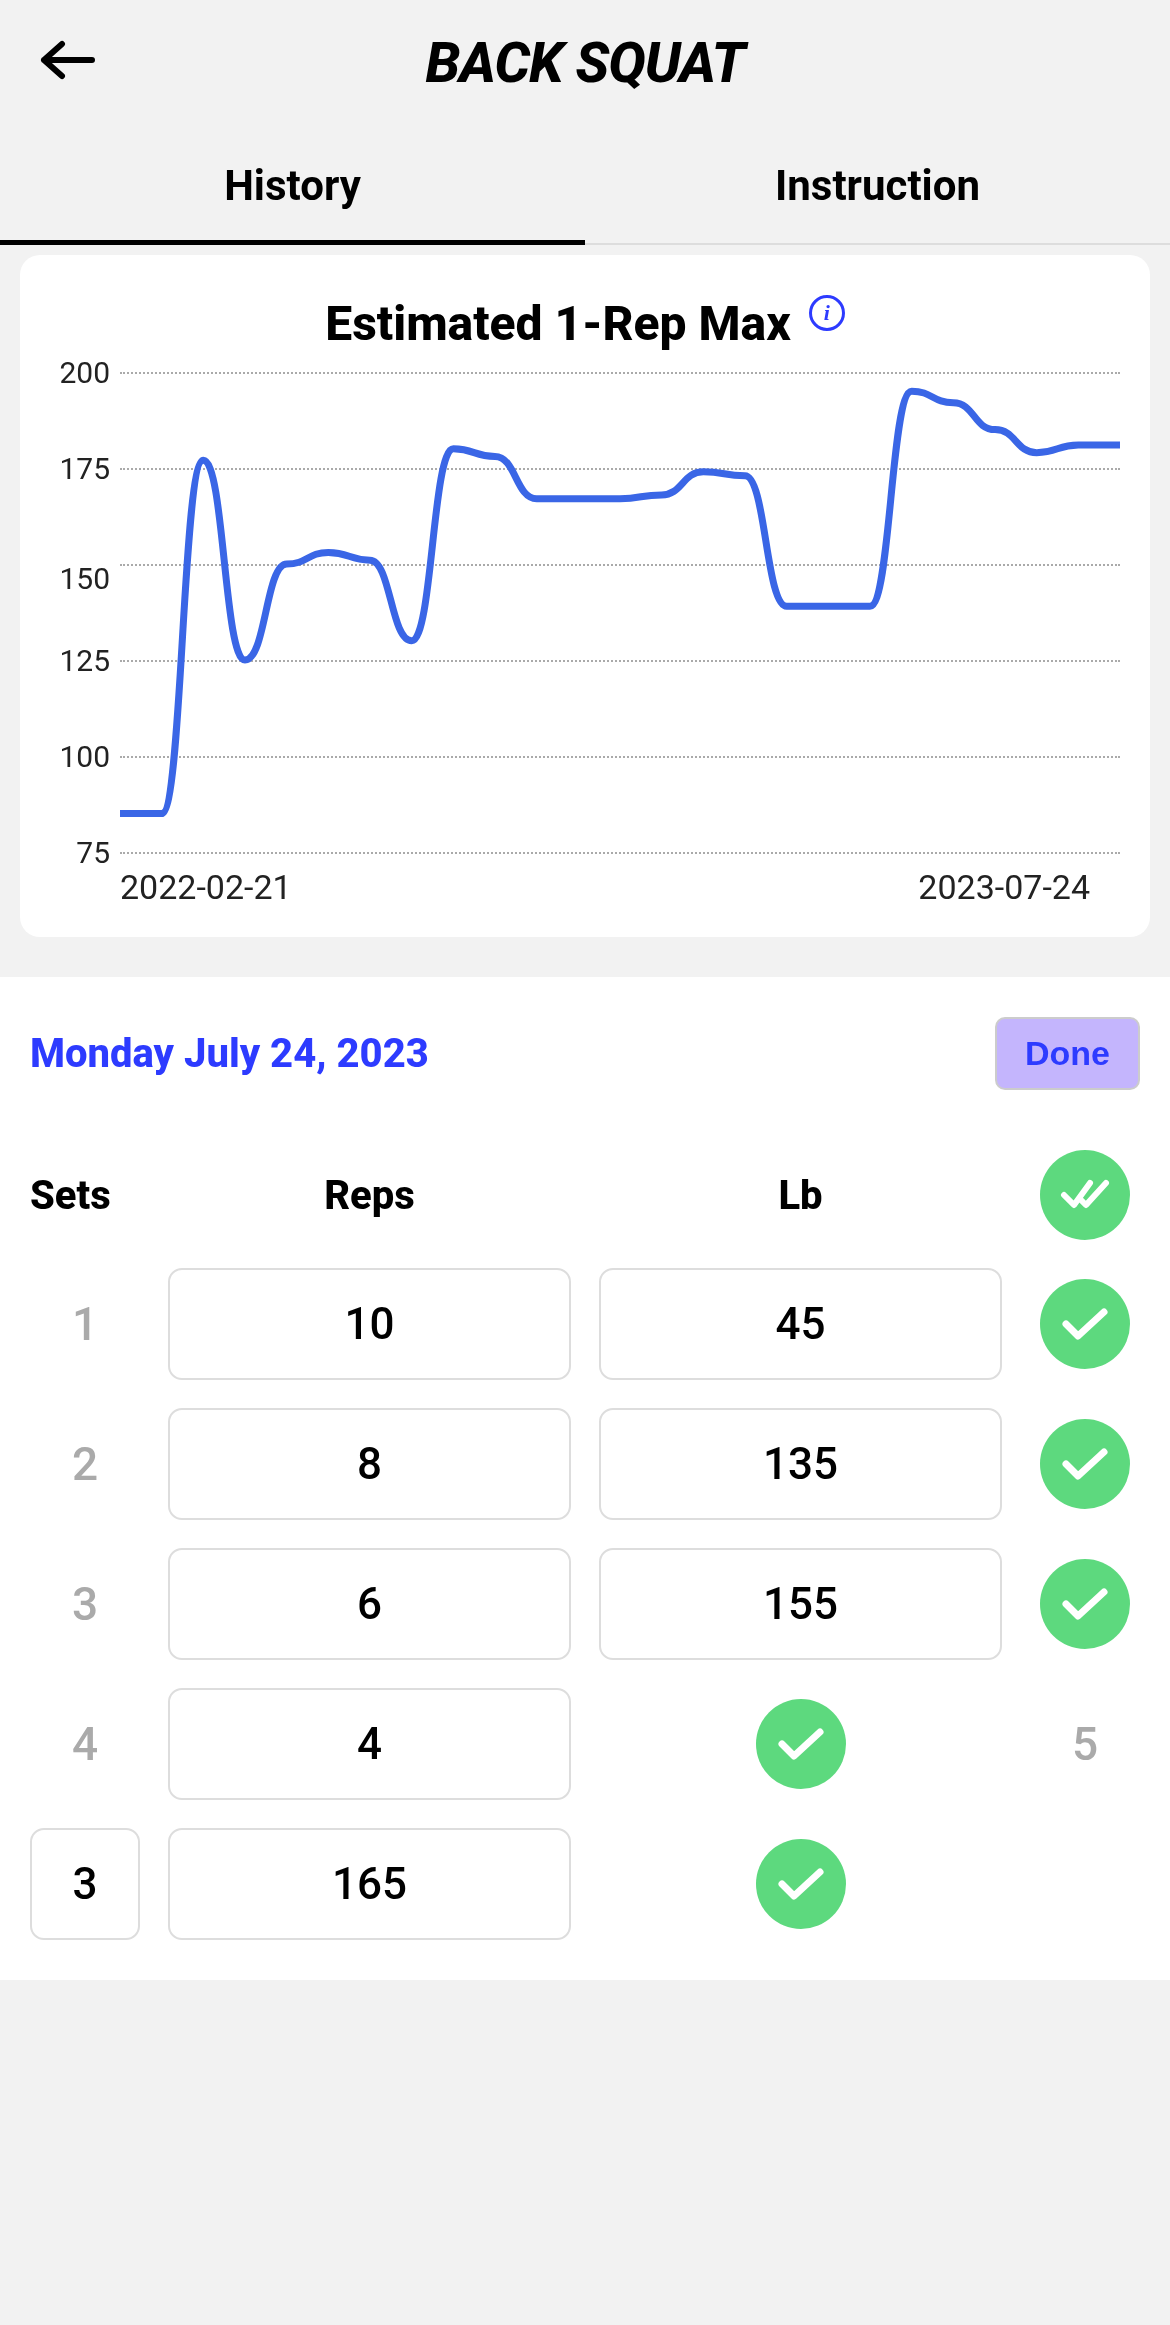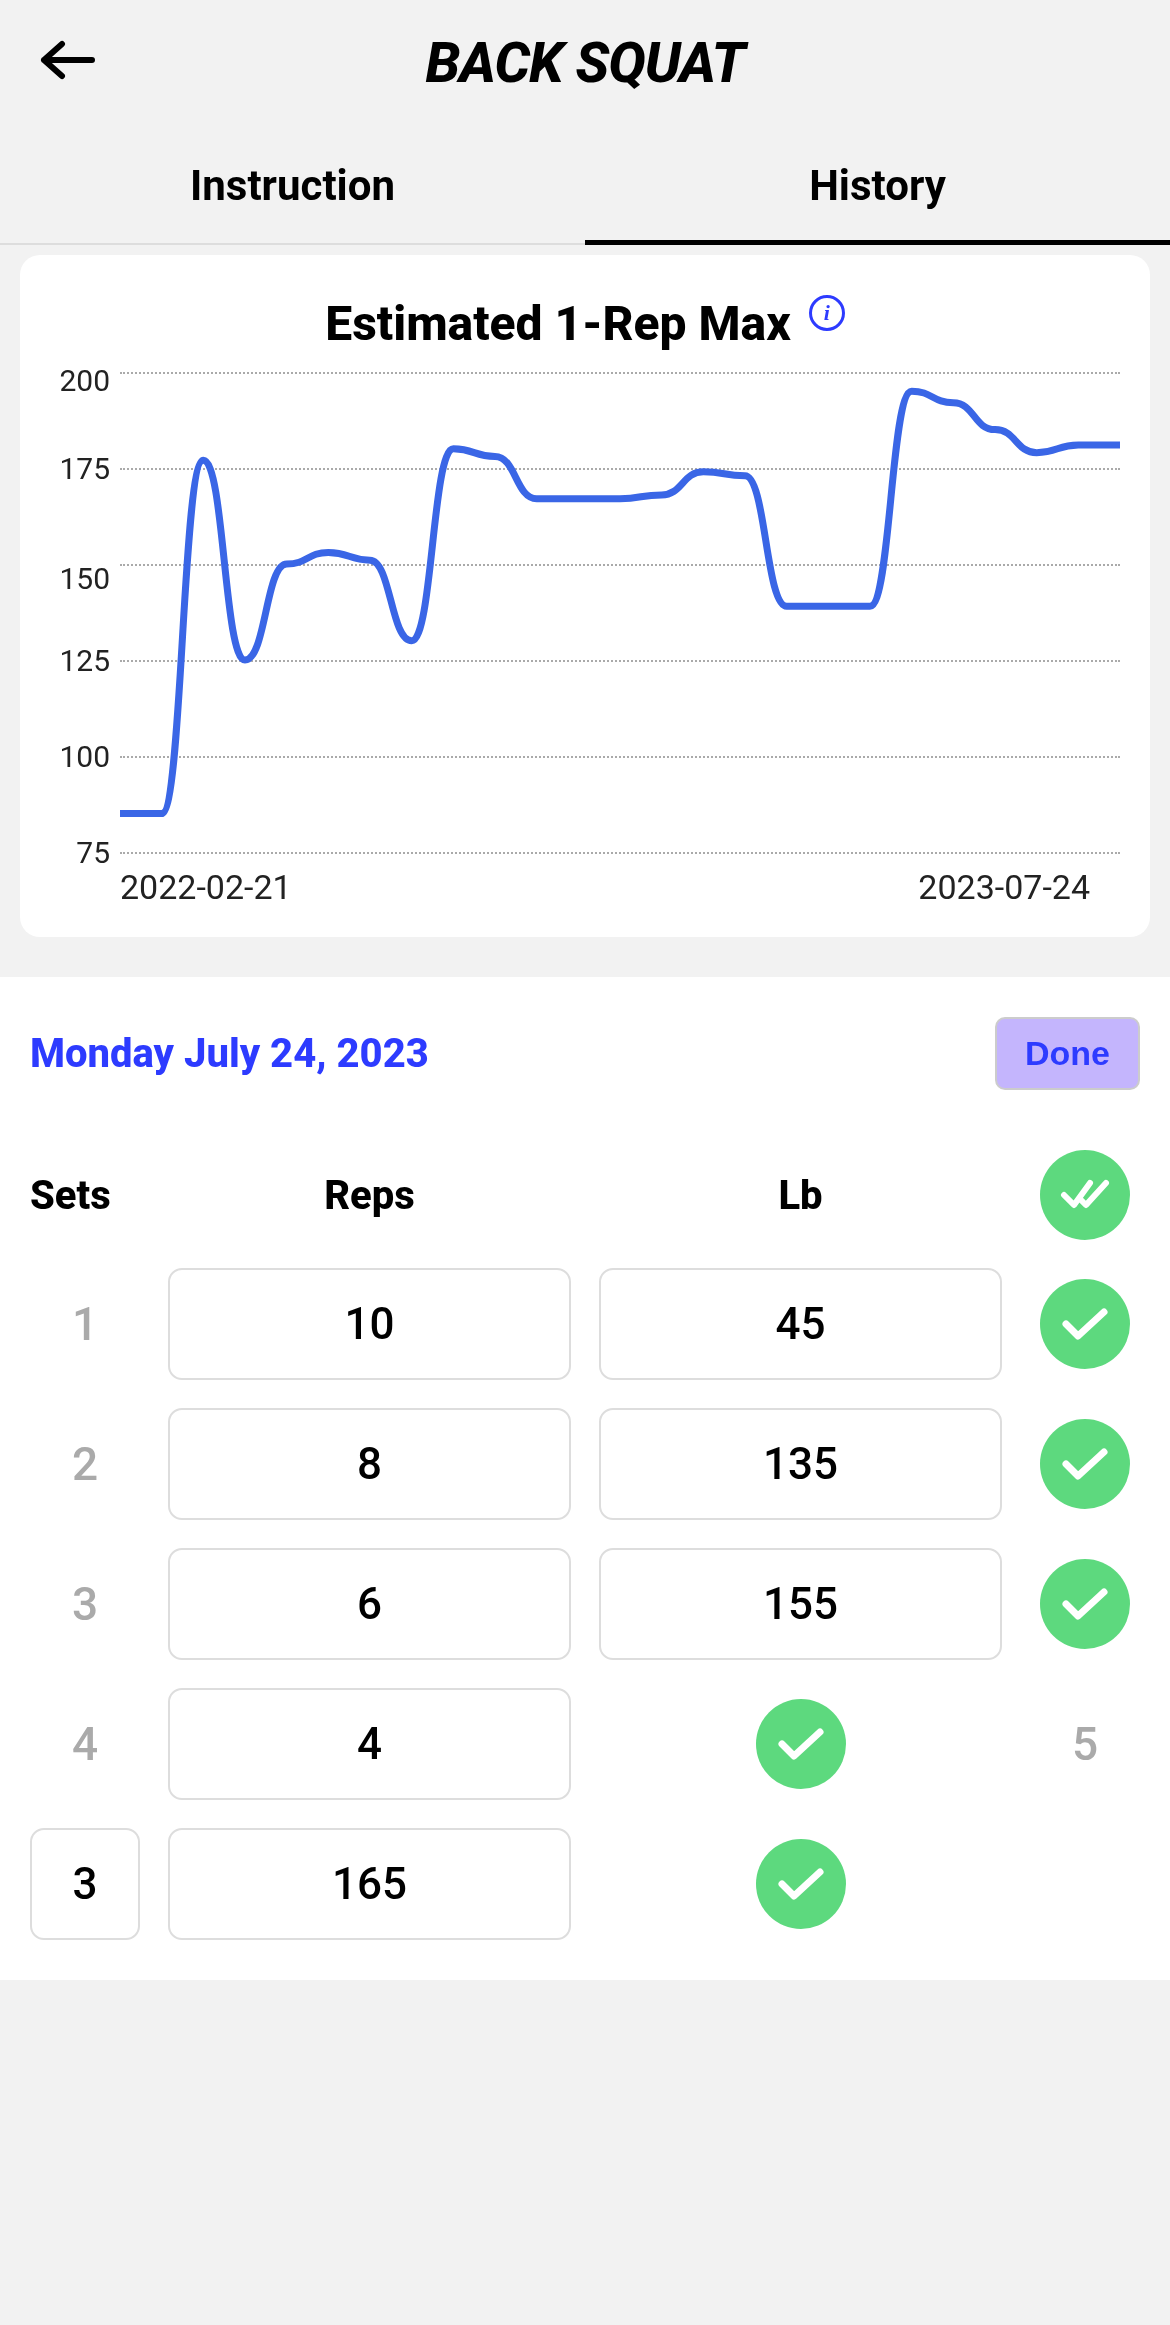--- a/index.html
+++ b/index.html
@@ -201,43 +201,43 @@
 <div class="header">
   <div class="back-arrow">
     <svg width="56" height="40" viewBox="0 0 56 40">
       <path d="M22 4 L4 20 L22 36 M4 20 L52 20" stroke="#000" stroke-width="6" fill="none" stroke-linecap="round" stroke-linejoin="round"></path>
     </svg>
   </div>
   <h1 class="page-title">BACK SQUAT</h1>
 </div>
 
 <div class="tabs">
+  <div class="tab active">History</div>
   <div class="tab">Instruction</div>
-  <div class="tab active">History</div>
 </div>
 
 <div class="chart-card">
   <div class="chart-title-row">
     <div class="chart-title">Estimated 1-Rep Max</div>
     <div class="info-icon">i</div>
   </div>
   <div class="chart-area">
     <div class="plot-grid" id="plot-grid">
         <div class="gridline" style="top: 480px;"></div>
         <div class="ytick" style="top: 480px;">75</div>
         <div class="gridline" style="top: 384px;"></div>
         <div class="ytick" style="top: 384px;">100</div>
         <div class="gridline" style="top: 288px;"></div>
         <div class="ytick" style="top: 288px;">125</div>
         <div class="gridline" style="top: 192px;"></div>
         <div class="ytick" style="top: 206px;">150</div>
         <div class="gridline" style="top: 96px;"></div>
         <div class="ytick" style="top: 96px;">175</div>
         <div class="gridline" style="top: 0px;"></div>
-        <div class="ytick" style="top: 8px;">200</div>
+        <div class="ytick" style="top: 0px;">200</div>
       </div>
     <svg class="chart-svg" id="chart-svg" viewBox="0 0 1000 480" preserveAspectRatio="none">
         <path d="M 0,441.6 C 20.833333333333332,441.6 20.833333333333332,441.6 41.666666666666664,441.6 C 62.5,441.6 62.5,88.32000000000005 83.33333333333333,88.32000000000005 C 104.16666666666666,88.32000000000005 104.16666666666666,288 125,288 C 145.83333333333331,288 145.83333333333331,192 166.66666666666666,192 C 187.5,192 187.5,180.48000000000002 208.33333333333334,180.48000000000002 C 229.16666666666669,180.48000000000002 229.16666666666669,188.16000000000003 250,188.16000000000003 C 270.83333333333337,188.16000000000003 270.83333333333337,268.8 291.6666666666667,268.8 C 312.5,268.8 312.5,76.80000000000001 333.3333333333333,76.80000000000001 C 354.16666666666663,76.80000000000001 354.16666666666663,84.48000000000002 375,84.48000000000002 C 395.83333333333337,84.48000000000002 395.83333333333337,126.72000000000003 416.6666666666667,126.72000000000003 C 437.5,126.72000000000003 437.5,126.72000000000003 458.3333333333333,126.72000000000003 C 479.16666666666663,126.72000000000003 479.16666666666663,126.72000000000003 500,126.72000000000003 C 520.8333333333333,126.72000000000003 520.8333333333333,122.88 541.6666666666666,122.88 C 562.5,122.88 562.5,99.83999999999997 583.3333333333334,99.83999999999997 C 604.1666666666667,99.83999999999997 604.1666666666667,103.68 625,103.68 C 645.8333333333333,103.68 645.8333333333333,234.24 666.6666666666666,234.24 C 687.5,234.24 687.5,234.24 708.3333333333334,234.24 C 729.1666666666667,234.24 729.1666666666667,234.24 750,234.24 C 770.8333333333333,234.24 770.8333333333333,19.200000000000045 791.6666666666666,19.200000000000045 C 812.5,19.200000000000045 812.5,30.71999999999997 833.3333333333334,30.71999999999997 C 854.1666666666667,30.71999999999997 854.1666666666667,57.60000000000002 875,57.60000000000002 C 895.8333333333333,57.60000000000002 895.8333333333333,80.64000000000004 916.6666666666666,80.64000000000004 C 937.5,80.64000000000004 937.5,72.96000000000004 958.3333333333334,72.96000000000004 C 979.1666666666667,72.96000000000004 979.1666666666667,72.96000000000004 1000,72.96000000000004" stroke="#3a66e6" stroke-width="7" fill="none" stroke-linecap="round" stroke-linejoin="round"></path>
       </svg>
   </div>
   <div class="date-axis">
     <span>2022-02-21</span>
     <span>2023-07-24</span>
   </div>
 </div>

